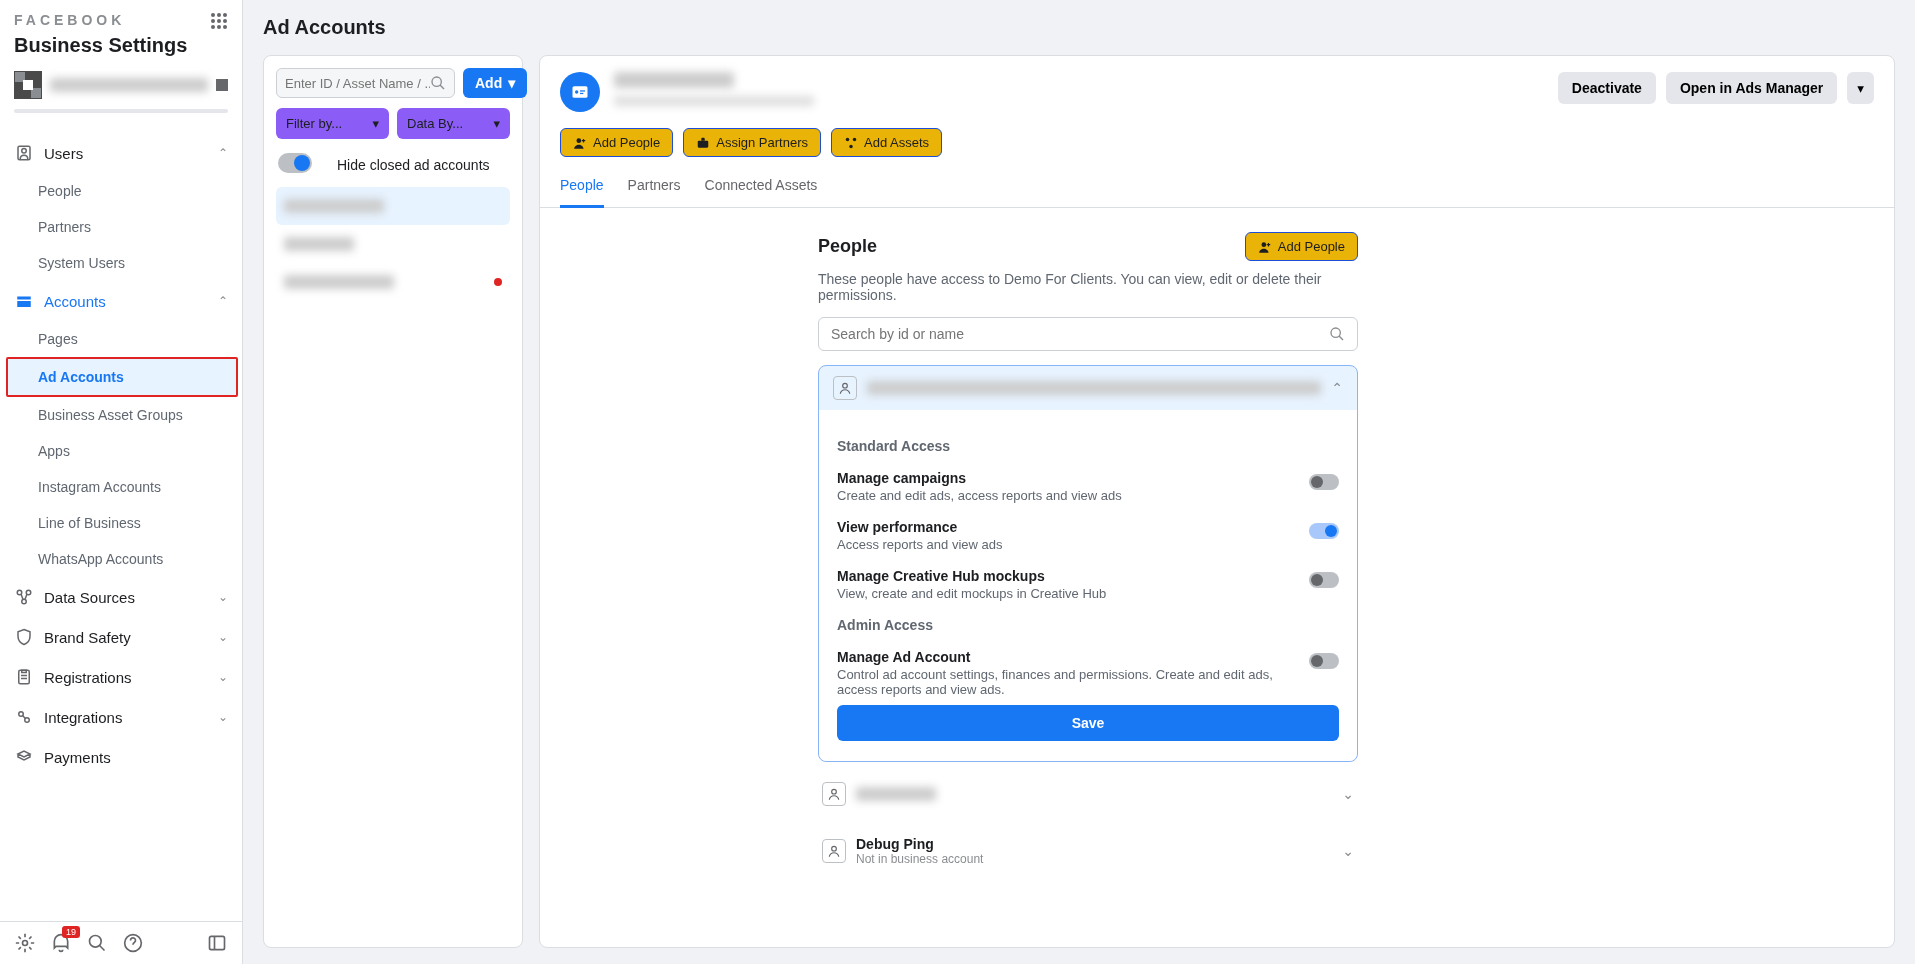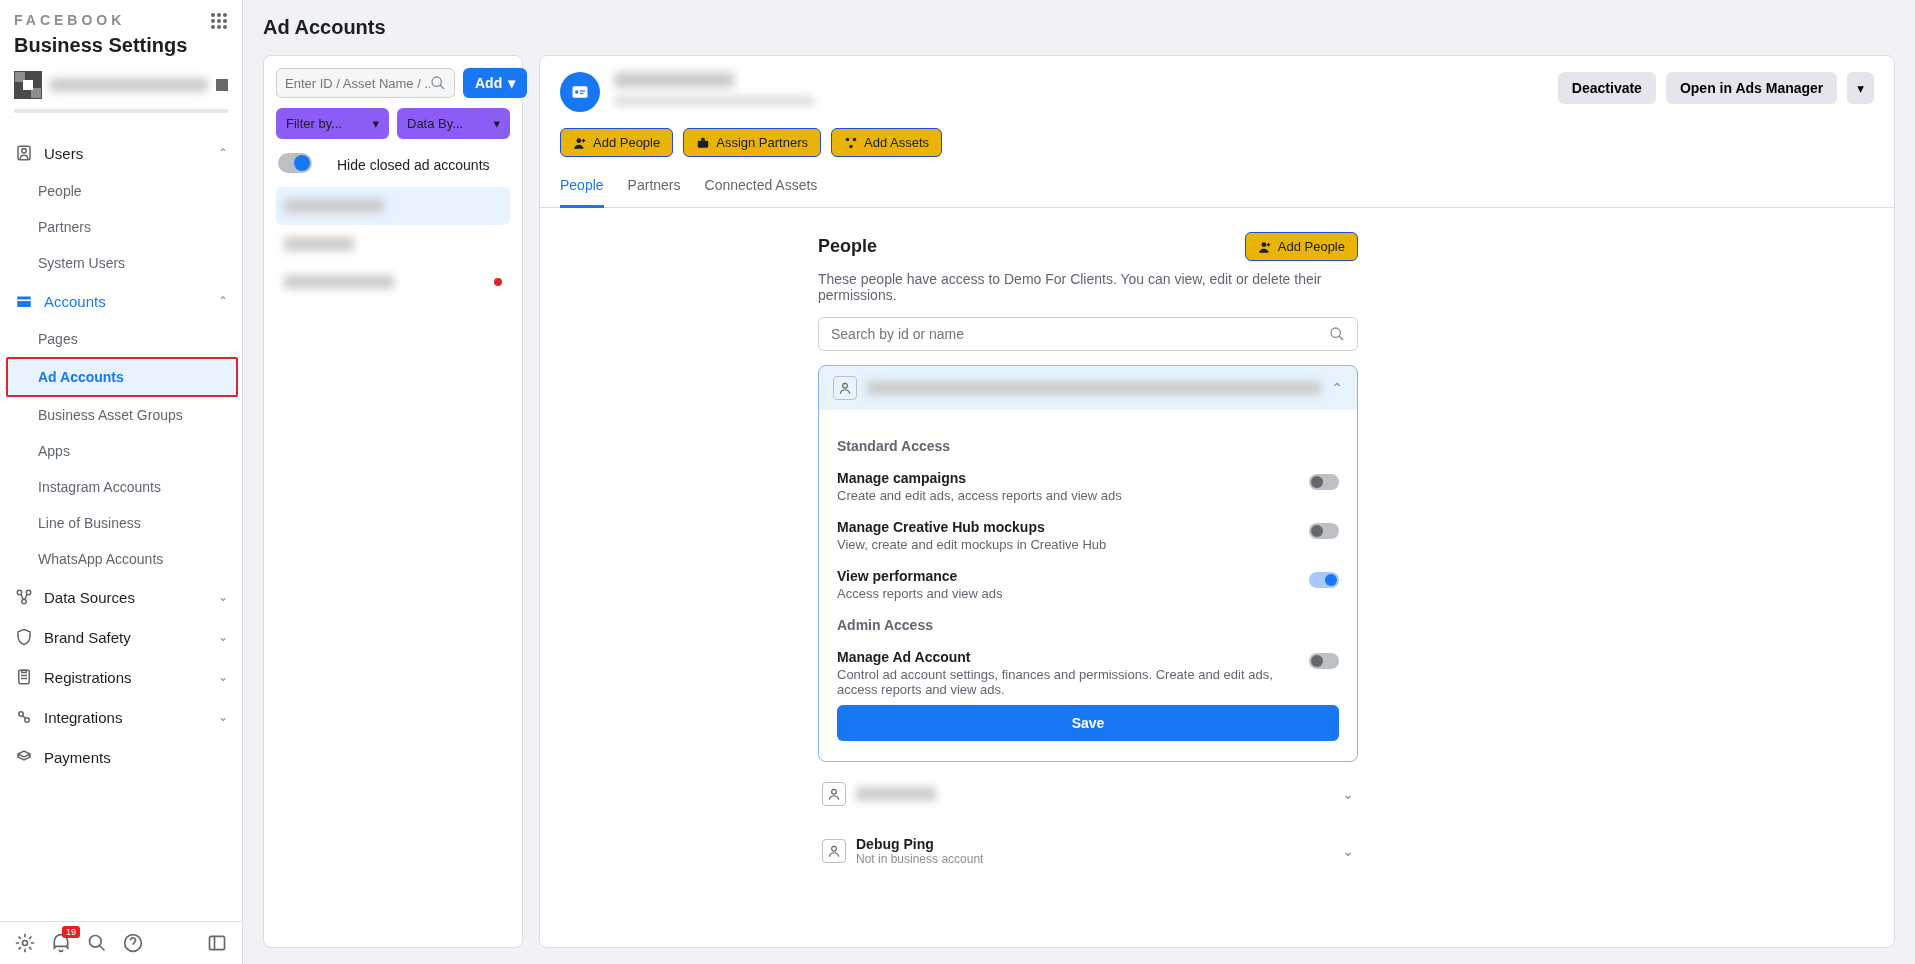--- a/index.html
+++ b/index.html
@@ -402,31 +402,31 @@
                 <div class="access-group">Standard Access</div>
                 <div class="perm-row">
                   <div class="perm-text">
                     <div class="perm-title">Manage campaigns</div>
                     <div class="perm-desc">Create and edit ads, access reports and view ads</div>
                   </div>
                   <div class="toggle"></div>
                 </div>
                 <div class="perm-row">
                   <div class="perm-text">
+                    <div class="perm-title">View performance</div>
+                    <div class="perm-desc">Access reports and view ads</div>
+                  </div>
+                  <div class="toggle on"></div>
+                </div>
+                <div class="perm-row">
+                  <div class="perm-text">
                     <div class="perm-title">Manage Creative Hub mockups</div>
                     <div class="perm-desc">View, create and edit mockups in Creative Hub</div>
                   </div>
                   <div class="toggle"></div>
-                </div>
-                <div class="perm-row">
-                  <div class="perm-text">
-                    <div class="perm-title">View performance</div>
-                    <div class="perm-desc">Access reports and view ads</div>
-                  </div>
-                  <div class="toggle on"></div>
                 </div>
                 <div class="access-group">Admin Access</div>
                 <div class="perm-row">
                   <div class="perm-text">
                     <div class="perm-title">Manage Ad Account</div>
                     <div class="perm-desc">Control ad account settings, finances and permissions. Create and edit ads, access reports and view ads.</div>
                   </div>
                   <div class="toggle"></div>
                 </div>
                 <button class="save-btn">Save</button>

